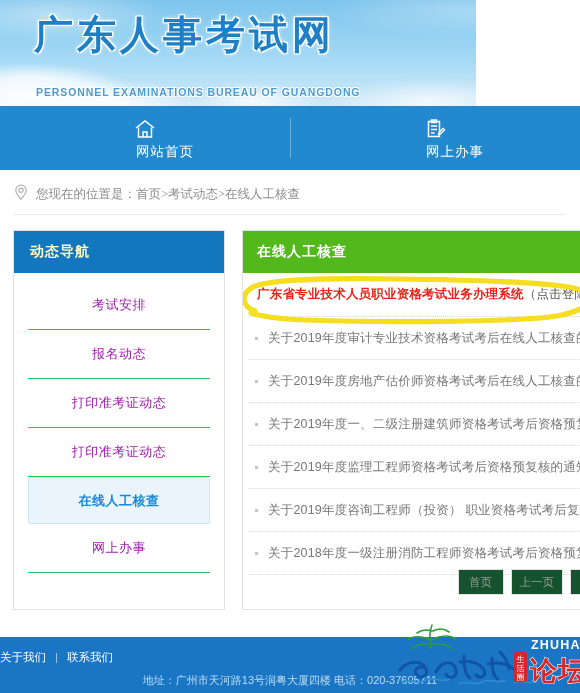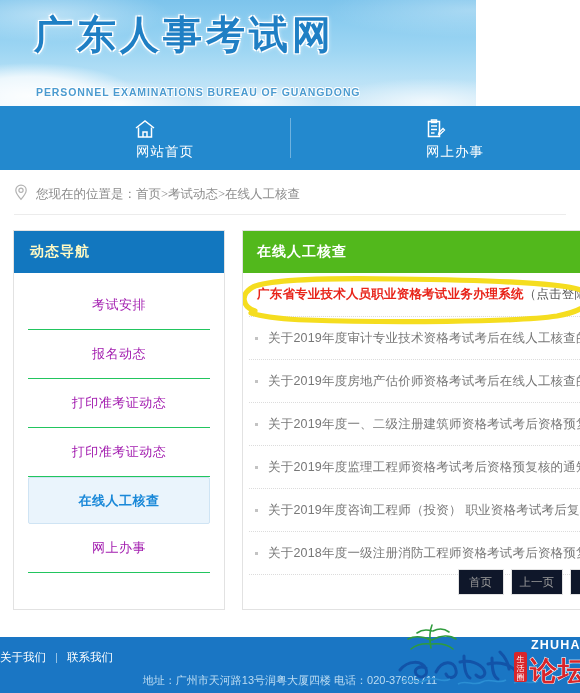--- a/index.html
+++ b/index.html
@@ -189,21 +189,21 @@
   }
 
   
   .pager {
     position: absolute; right: -22px; bottom: 14px;
     display: flex; gap: 7px;
   }
   .pg-btn {
     min-width: 46px; height: 26px;
     border: 1px solid #e3e3e3;
-    background: #0f172a;
+    background: #14532d;
     color: #9a9a9a;
     font-size: 11.5px;
     display: flex; align-items: center; justify-content: center;
     cursor: pointer;
     padding: 0 8px;
     white-space: nowrap;
   }
 
   
   .footer {

